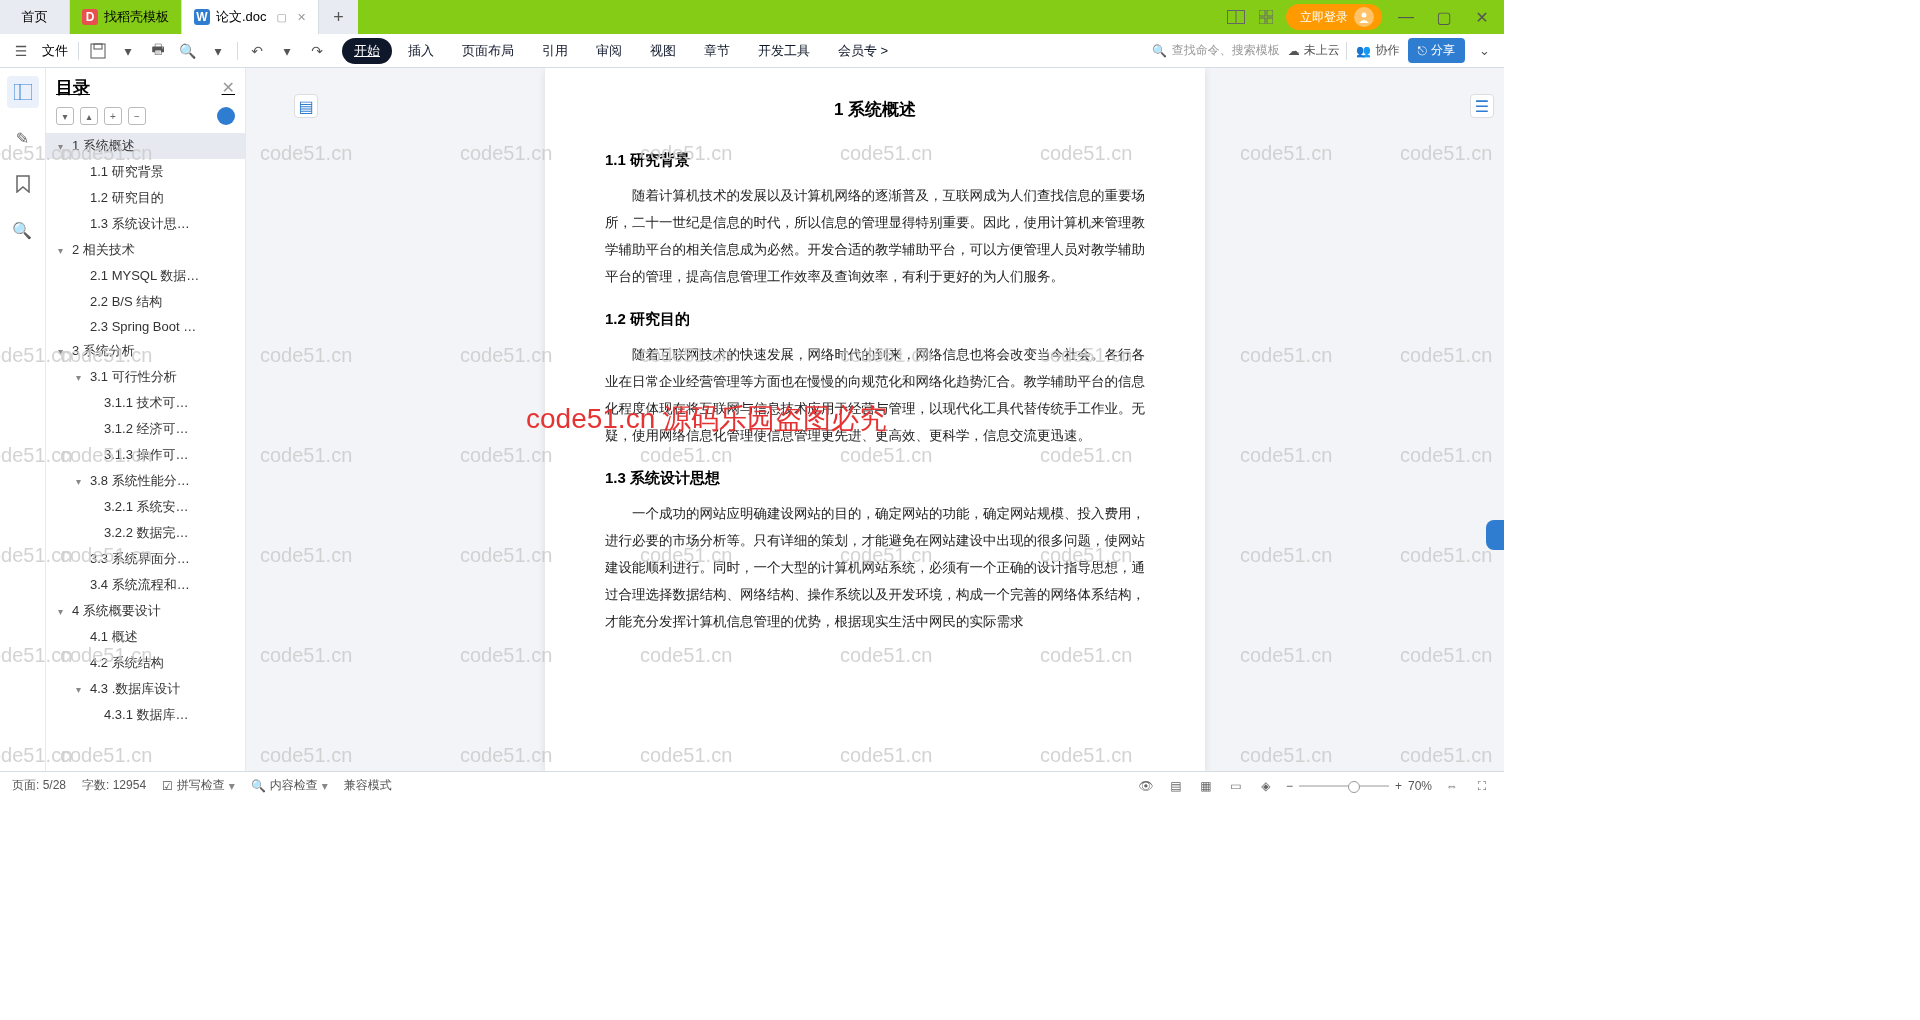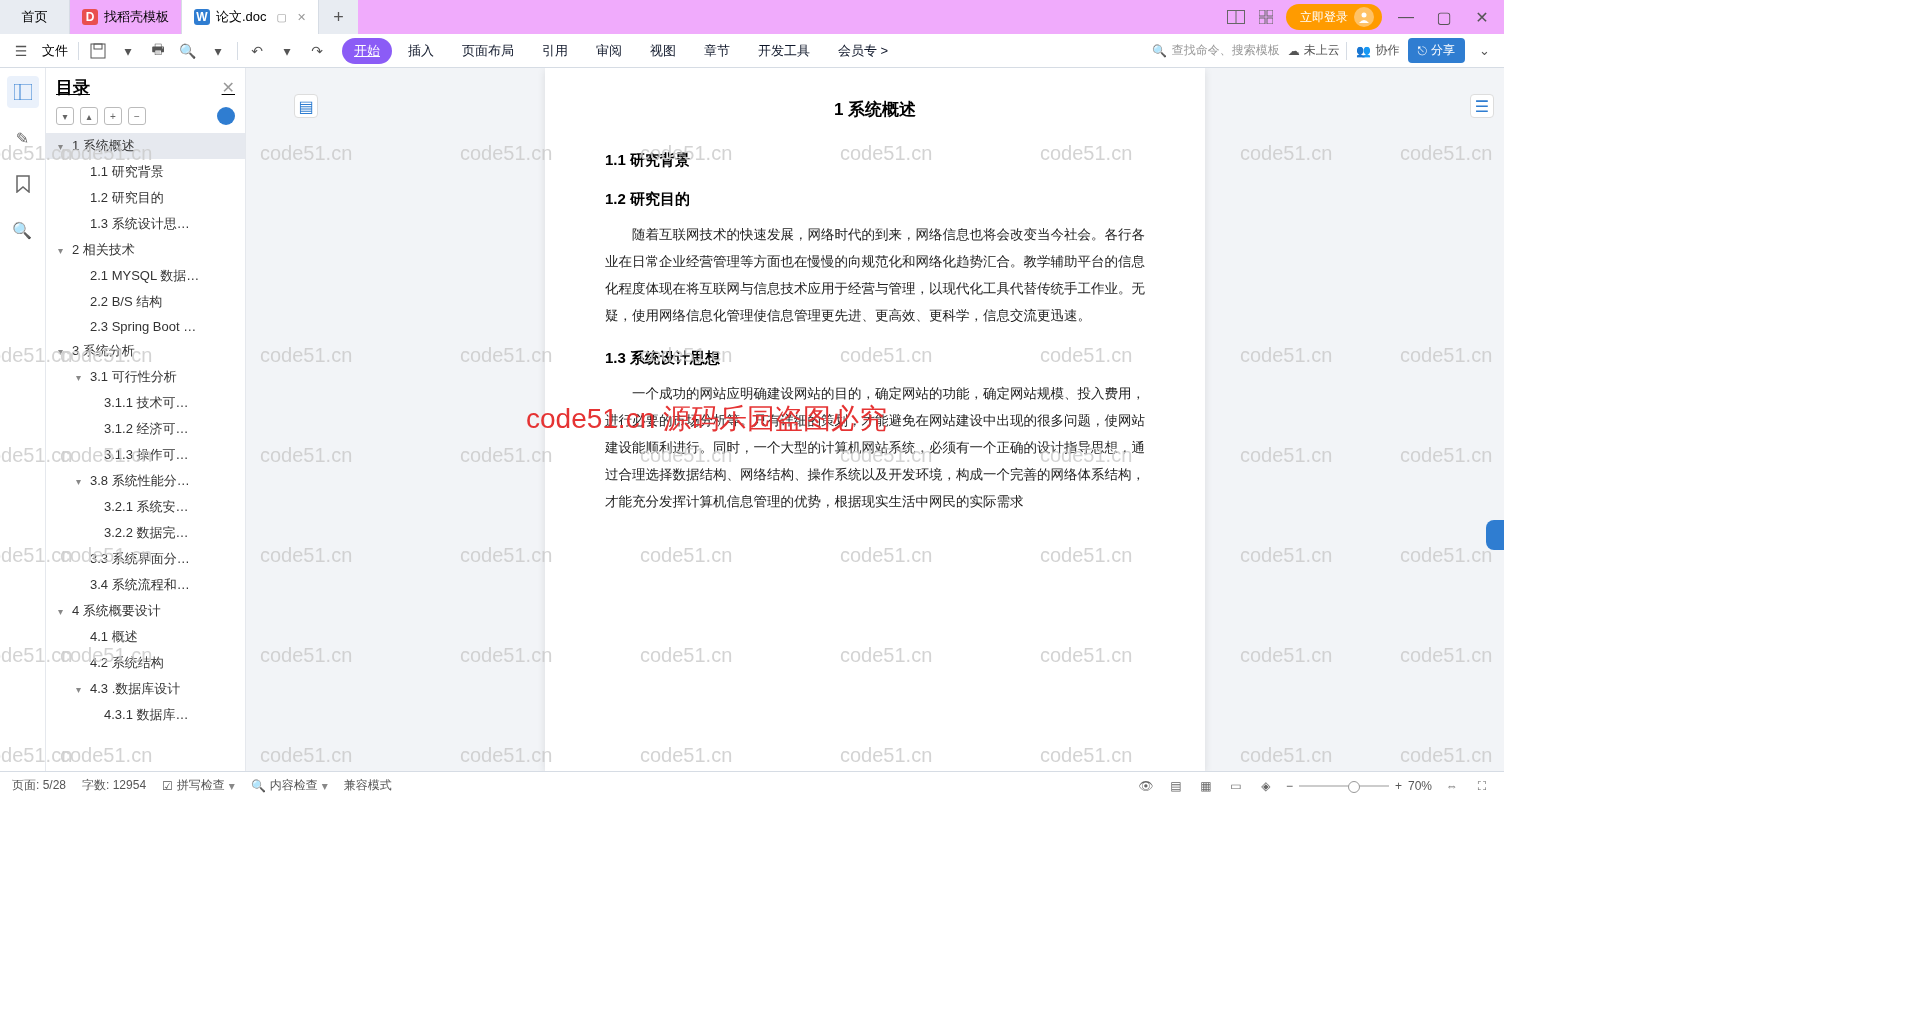--- a/index.html
+++ b/index.html
@@ -1,40 +1,40 @@
 <!DOCTYPE html>
 <html><head>
 <meta charset="utf-8">
 <style>
 * { margin: 0; padding: 0; box-sizing: border-box; font-family: "Microsoft YaHei", "PingFang SC", sans-serif; }
 body { background: #fff; width: 1504px; height: 799px; overflow: hidden; position: relative; }
 
 
-.titlebar { height: 34px; background: #f0abfc; display: flex; align-items: stretch; }
+.titlebar { height: 34px; background: #84cc16; display: flex; align-items: stretch; }
 .tab { display: flex; align-items: center; padding: 0 12px; font-size: 13px; gap: 6px; border-right: 1px solid #d6dce4; cursor: pointer; position: relative; }
 .tab.home { min-width: 70px; background: #e8ecf2; justify-content: center; }
 .tab.active { background: #fff; }
 .tab .icn { width: 16px; height: 16px; display: inline-flex; align-items: center; justify-content: center; font-size: 12px; border-radius: 3px; }
 .tab .icn.red { background: #e94f4f; color: #fff; font-weight: bold; }
 .tab .icn.blue { background: #2f7dd1; color: #fff; font-weight: bold; }
 .tab .tab-icon { color: #999; font-size: 11px; margin-left: 4px; }
 .tab.add { background: #e8ecf2; border: none; padding: 0 14px; color: #555; font-size: 18px; }
 .titlebar-right { margin-left: auto; display: flex; align-items: center; gap: 10px; padding: 0 8px; }
 .tb-icon { width: 20px; height: 20px; display: flex; align-items: center; justify-content: center; color: #666; font-size: 14px; cursor: pointer; }
 .login-btn { background: #ff9b00; color: #fff; border-radius: 14px; padding: 3px 8px 3px 14px; font-size: 12px; display: flex; align-items: center; gap: 6px; }
 .login-btn .avatar { width: 20px; height: 20px; border-radius: 50%; background: #ffc266; display: flex; align-items: center; justify-content: center; }
 .win-btn { width: 28px; height: 20px; display: flex; align-items: center; justify-content: center; color: #555; cursor: pointer; }
 
 
 .ribbon { height: 34px; border-bottom: 1px solid #d6dce4; display: flex; align-items: center; padding: 0 8px; gap: 4px; font-size: 13px; }
 .rb-icon { width: 26px; height: 26px; display: flex; align-items: center; justify-content: center; color: #555; cursor: pointer; font-size: 14px; }
 .rb-sep { width: 1px; height: 18px; background: #d6dce4; margin: 0 2px; }
 .rb-tabs { display: flex; gap: 4px; margin-left: 8px; }
 .rb-tab { padding: 4px 12px; color: #0f172a; cursor: pointer; border-radius: 4px; }
-.rb-tab.active { background: #8b5cf6; color: #fff; border-radius: 14px; text-decoration: underline; }
+.rb-tab.active { background: #0f172a; color: #fff; border-radius: 14px; text-decoration: underline; }
 .rb-right { margin-left: auto; display: flex; align-items: center; gap: 8px; }
 .search-box { color: #999; font-size: 12px; display: flex; align-items: center; gap: 4px; }
 .cloud { display: flex; align-items: center; gap: 4px; color: #555; font-size: 12px; }
 .collab { display: flex; align-items: center; gap: 4px; color: #555; font-size: 12px; }
 .share-btn { background: #2f7dd1; color: #fff; border-radius: 4px; padding: 4px 10px; font-size: 12px; display: flex; align-items: center; gap: 4px; }
 .more-icon { color: #555; padding: 0 6px; cursor: pointer; }
 
 
 .main { display: flex; height: calc(100% - 68px - 28px); position: relative; }
 
@@ -309,20 +309,21 @@
           <span>4.3.1 数据库…</span>
         </div>
       </div>
   </div>
 
   <div class="doc-wrap">
     <div class="doc-btn left">▤</div>
     <div class="page">
       <h1>1 系统概述</h1>
       <h2>1.1 研究背景</h2>
+      <p>随着计算机技术的发展以及计算机网络的逐渐普及，互联网成为人们查找信息的重要场所，二十一世纪是信息的时代，所以信息的管理显得特别重要。因此，使用计算机来管理教学辅助平台的相关信息成为必然。开发合适的教学辅助平台，可以方便管理人员对教学辅助平台的管理，提高信息管理工作效率及查询效率，有利于更好的为人们服务。</p>
       <h2>1.2 研究目的</h2>
       <p>随着互联网技术的快速发展，网络时代的到来，网络信息也将会改变当今社会。各行各业在日常企业经营管理等方面也在慢慢的向规范化和网络化趋势汇合。教学辅助平台的信息化程度体现在将互联网与信息技术应用于经营与管理，以现代化工具代替传统手工作业。无疑，使用网络信息化管理使信息管理更先进、更高效、更科学，信息交流更迅速。</p>
       <h2>1.3 系统设计思想</h2>
       <p>一个成功的网站应明确建设网站的目的，确定网站的功能，确定网站规模、投入费用，进行必要的市场分析等。只有详细的策划，才能避免在网站建设中出现的很多问题，使网站建设能顺利进行。同时，一个大型的计算机网站系统，必须有一个正确的设计指导思想，通过合理选择数据结构、网络结构、操作系统以及开发环境，构成一个完善的网络体系结构，才能充分发挥计算机信息管理的优势，根据现实生活中网民的实际需求</p>
     </div>
     <div class="doc-btn right">☰</div>
   </div>
 </div>
 
 <div class="float-tab"></div>

